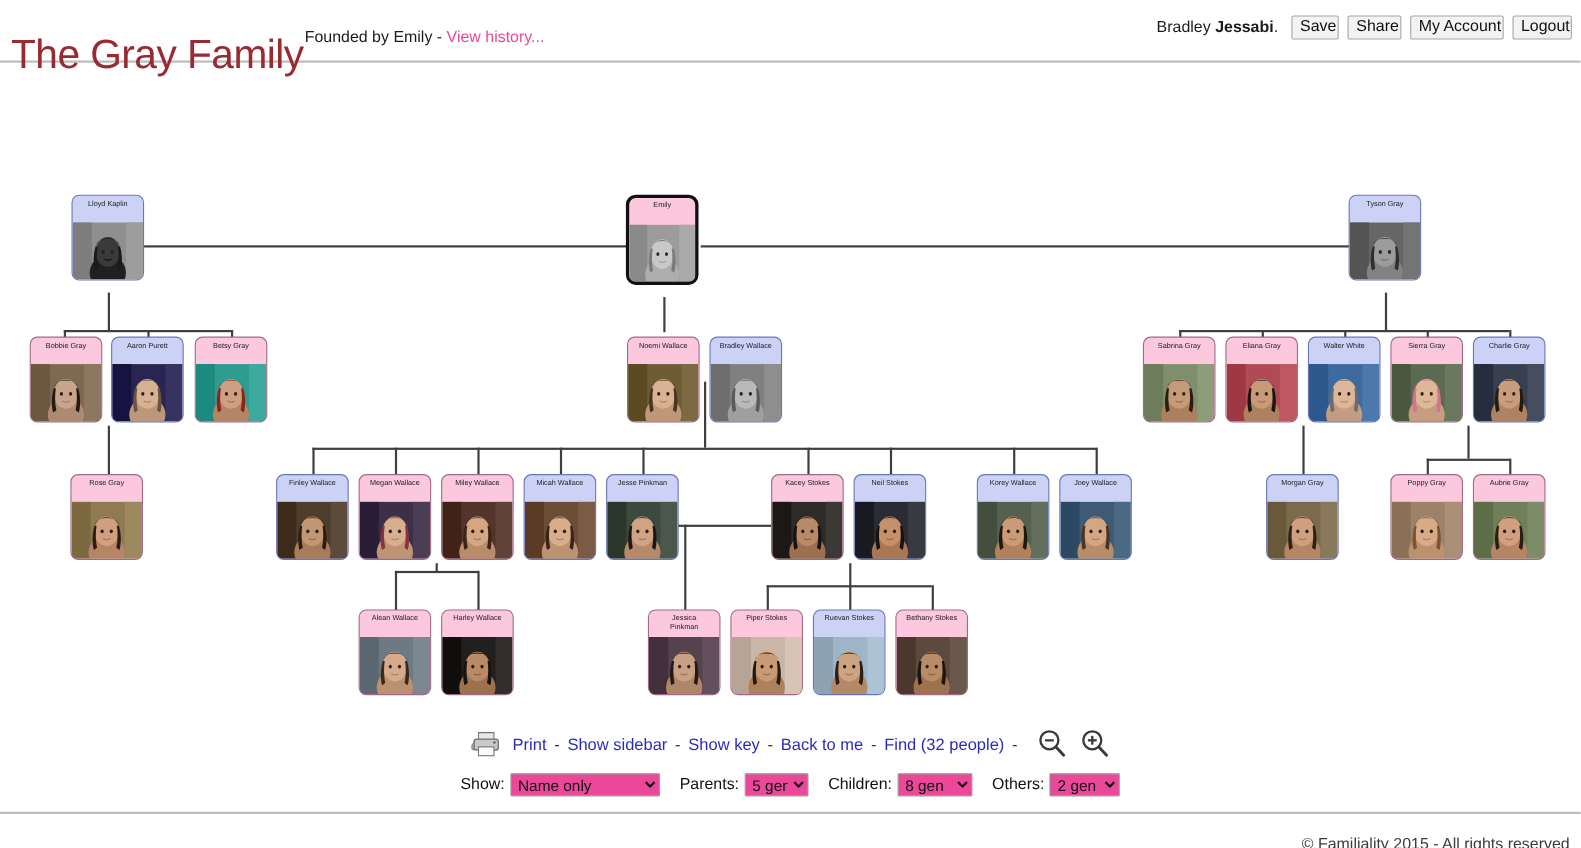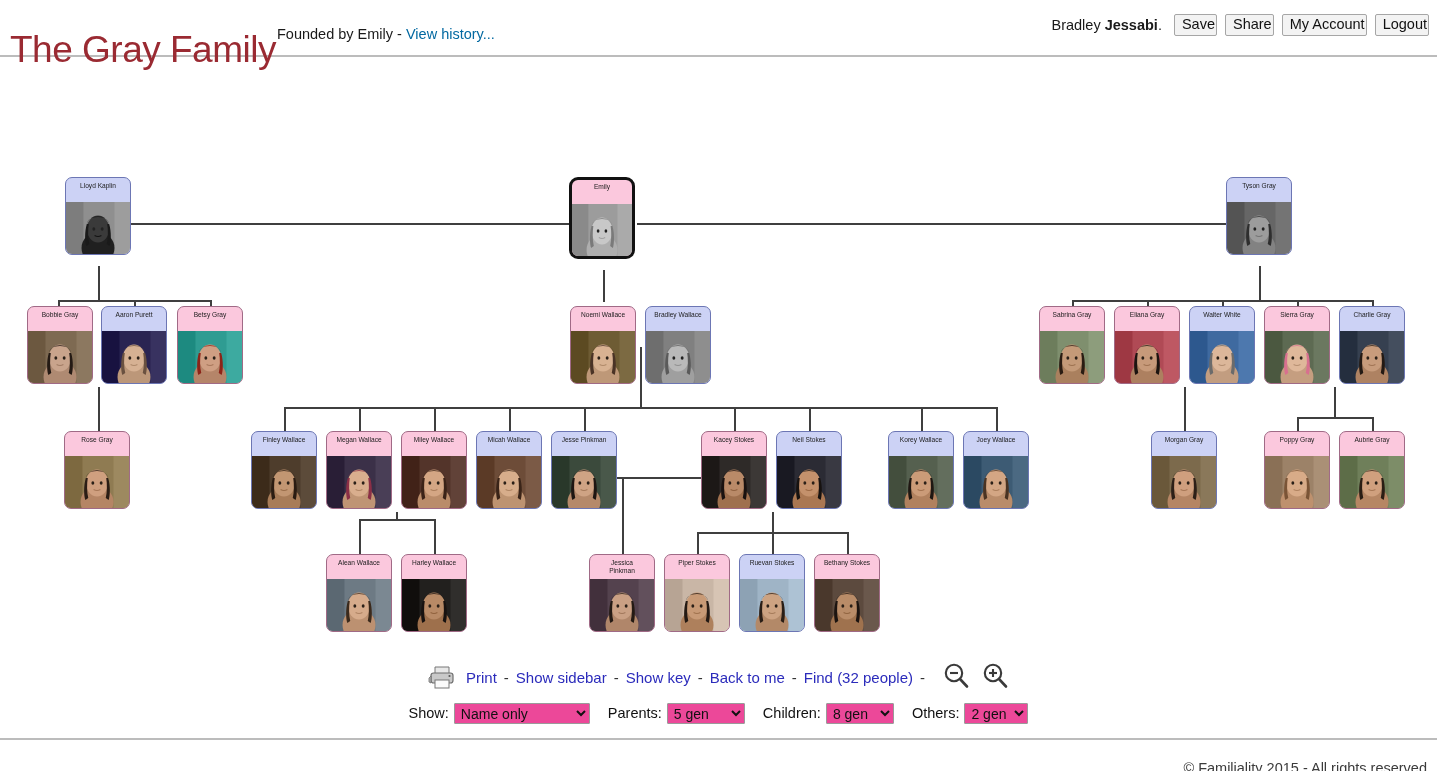--- a/index.html
+++ b/index.html
@@ -28,21 +28,21 @@
     letter-spacing: -0.5px;
     white-space: nowrap;
   }
   #founded-by {
     position: absolute;
     left: 277px; top: 26px;
     font-size: 14.5px;
     color: #1a1a1a;
     white-space: nowrap;
   }
-  #founded-by a { color: #0369a1; text-decoration: none; }
+  #founded-by a { color: #ec4899; text-decoration: none; }
   #header-right {
     position: absolute;
     right: 8px; top: 14px;
     display: flex;
     align-items: center;
     gap: 8px;
     white-space: nowrap;
   }
   #welcome-text { font-size: 14.5px; color: #1a1a1a; margin-right: 4px; }
   #welcome-text b { font-weight: bold; }
@@ -145,21 +145,21 @@
     font-family: Liberation Sans, sans-serif;
     font-size: 14px;
     color: #111;
     background: #ec4899;
     border: 1px solid #9a9a9a;
     border-radius: 1px;
     padding: 1px 2px;
     height: 21px;
   }
   #show-select { width: 136px; }
-  #parents-select { width: 78px; }
+  #parents-select { width: 58px; }
   #children-select { width: 68px; }
   #others-select { width: 64px; }
 
   
   #footer {
     position: absolute;
     left: 0; top: 738px;
     width: 1437px;
     height: 33px;
     border-top: 2px solid #bcbcbc;

